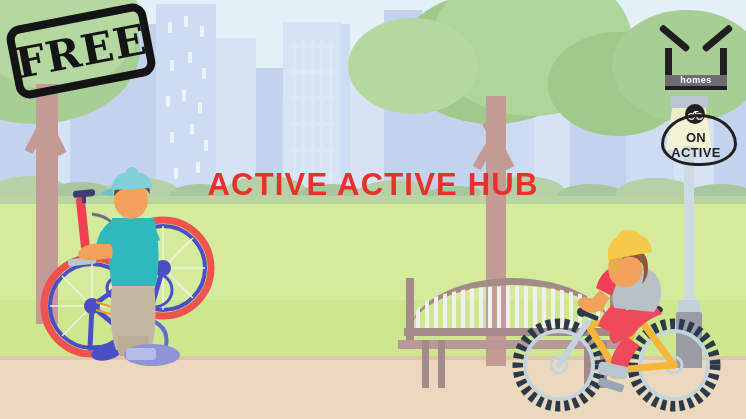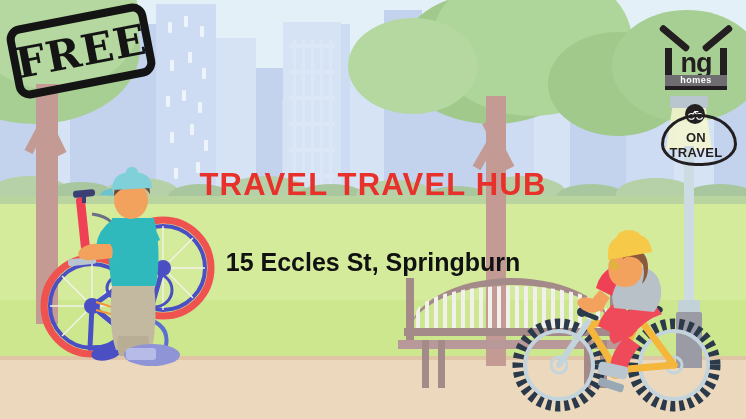--- a/index.html
+++ b/index.html
@@ -585,30 +585,28 @@
     <div class="stamp-box"></div>
     <div class="stamp-text">FREE</div>
   </div>
 
   <div class="logo">
     <div class="house">
       <div class="house-roof"></div>
       <div class="house-wall-l"></div>
       <div class="house-wall-r"></div>
       <div class="house-floor"></div>
-      <div class="ng-text">ng</div>
       <div class="homes-text">homes</div>
     </div>
     <div class="bike-badge">
       <svg width="15" height="11" viewBox="0 0 15 11">
         <circle cx="3.4" cy="7.4" r="2.9" fill="none" stroke="#ffffff" stroke-width="1.1"></circle>
         <circle cx="11.6" cy="7.4" r="2.9" fill="none" stroke="#ffffff" stroke-width="1.1"></circle>
         <path d="M3.4 7.4 L6.6 2.6 L10 7.4 M6.6 2.6 L10.4 2.6" stroke="#ffffff" stroke-width="1.1" fill="none"></path>
       </svg>
     </div>
     <div class="onbikes-ring"></div>
-    <div class="onbikes-text">ON TRAVEL</div>
-  </div>
-
-  <div class="title">TRAVEL TRAVEL HUB</div>
-  <div class="sub2">15 Eccles St, Springburn</div>
+    <div class="onbikes-text">ON ACTIVE</div>
+  </div>
+
+  <div class="title">ACTIVE ACTIVE HUB</div>
 
 </div>
 
 </body></html>

